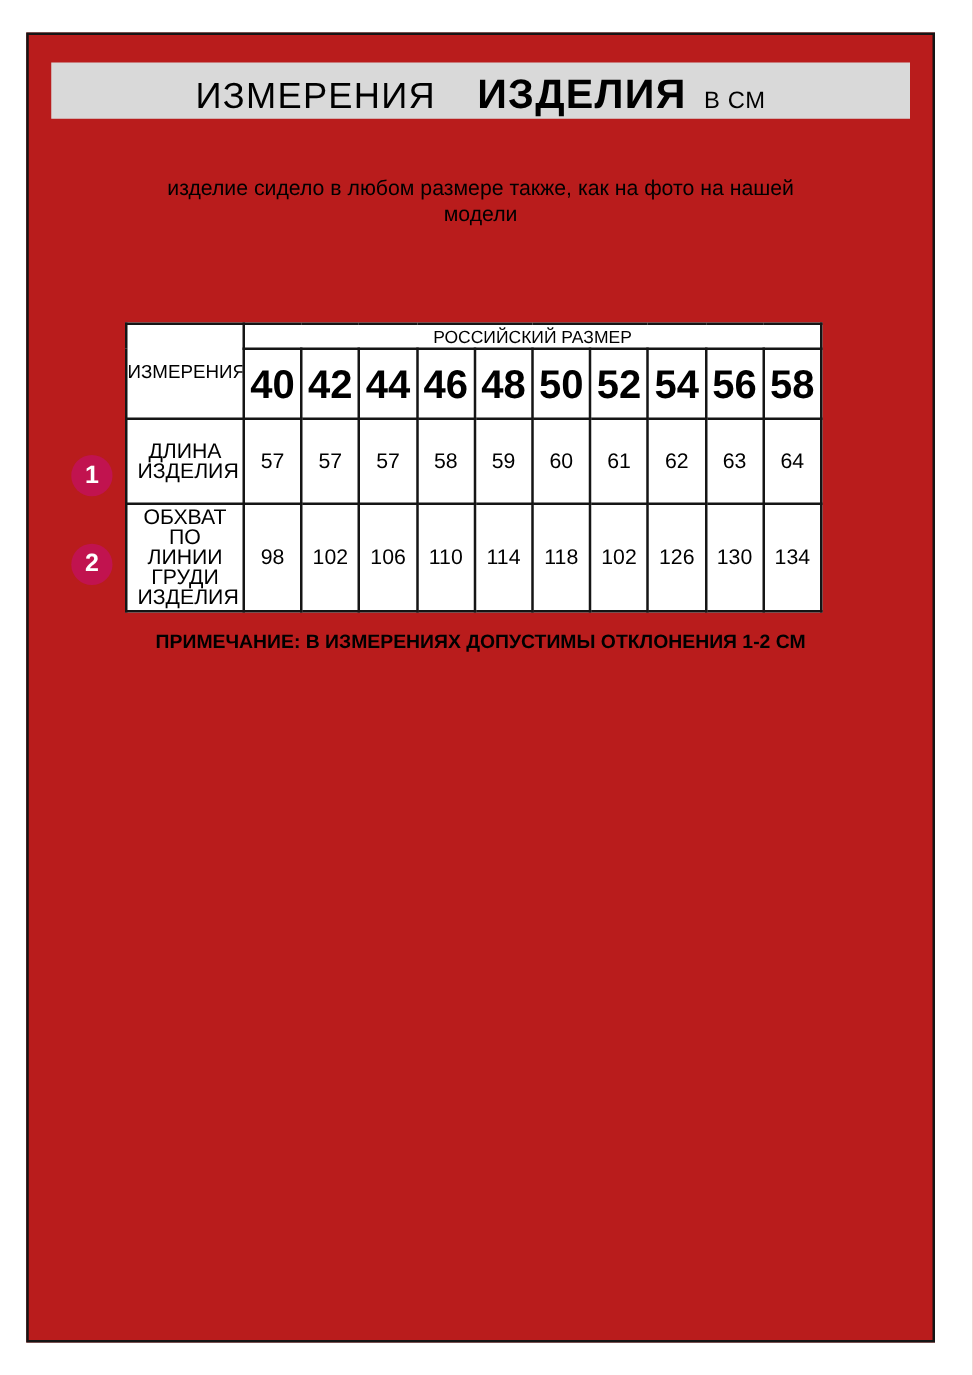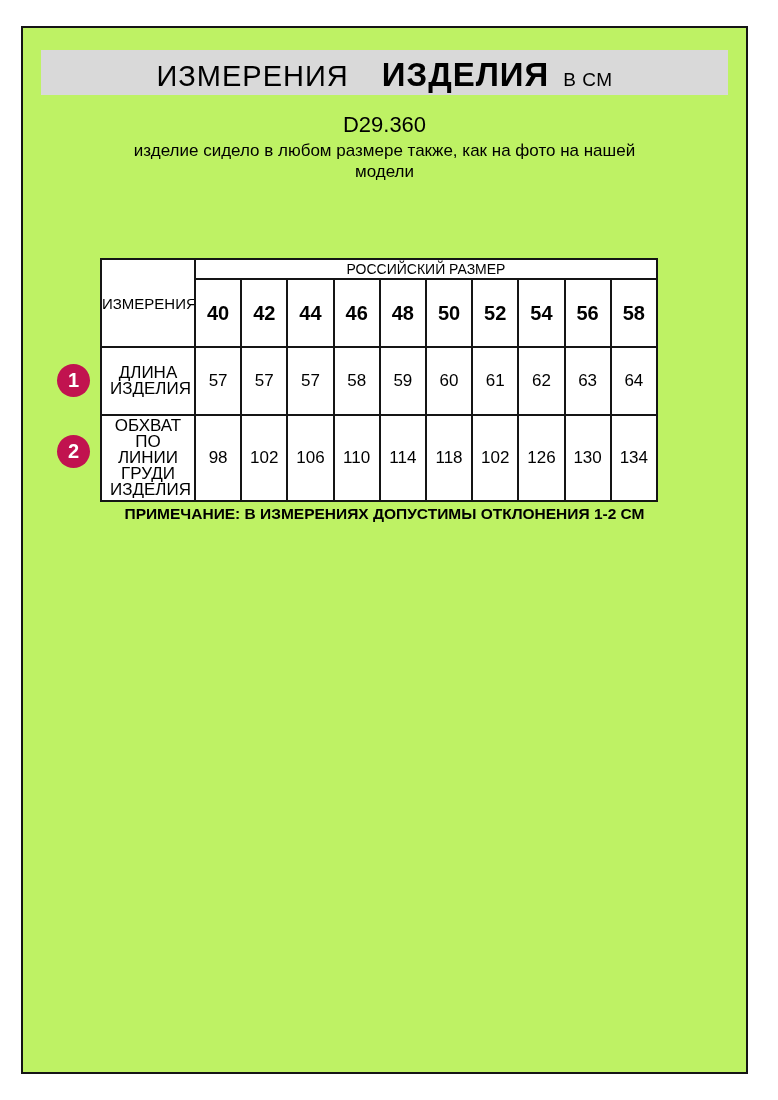--- a/index.html
+++ b/index.html
@@ -14,21 +14,21 @@
     overflow: hidden;
   }
 
   .frame {
     position: absolute;
     left: 21px;
     top: 26px;
     width: 727px;
     height: 1048px;
     border: 2px solid #151515;
-    background: #bef264;
+    background: #b91c1c;
   }
 
   
   .title-bar {
     position: absolute;
     left: 18px;
     right: 18px;
     top: 22px;
     height: 45px;
     background: #d9d9d9;
@@ -73,21 +73,21 @@
     background: #fff;
   }
   table.size-table td {
     border: 2px solid #151515;
     text-align: center;
     vertical-align: middle;
     overflow: hidden;
   }
   td.corner { font-size: 15px; }
   td.group  { height: 17px; font-size: 14px; padding: 1px 11px; }
-  tr.r-sizes td { height: 68px; font-size: 20px; font-weight: 700; text-align: center; }
+  tr.r-sizes td { height: 56px; font-size: 32px; font-weight: 700; text-align: center; }
   tr.r-data1 td { height: 68px; font-size: 17px; }
   tr.r-data2 td { height: 67px; font-size: 17px; }
   td.label {
     font-size: 13px;
     line-height: 16px;
     padding: 2px 8px;
     margin-left: 48px;
   }
 
   
@@ -122,21 +122,20 @@
 
 <div class="page">
   <div class="frame">
 
     <div class="title-bar" style="background: rgb(217, 217, 217);">
       <span class="t-main">ИЗМЕРЕНИЯ</span>
       <span class="t-sec">ИЗДЕЛИЯ</span>
       <span class="t-unit">В СМ</span>
     </div>
 
-    <div class="code">D29.360</div>
 
     <div class="desc">
       <div>изделие сидело в любом размере также, как на фото на нашей</div>
       <div>модели</div>
     </div>
 
     <div class="badge b1" style="background: rgb(193, 19, 79);">1</div>
     <div class="badge b2" style="background: rgb(193, 19, 79);">2</div>
 
     <div class="table-section">

